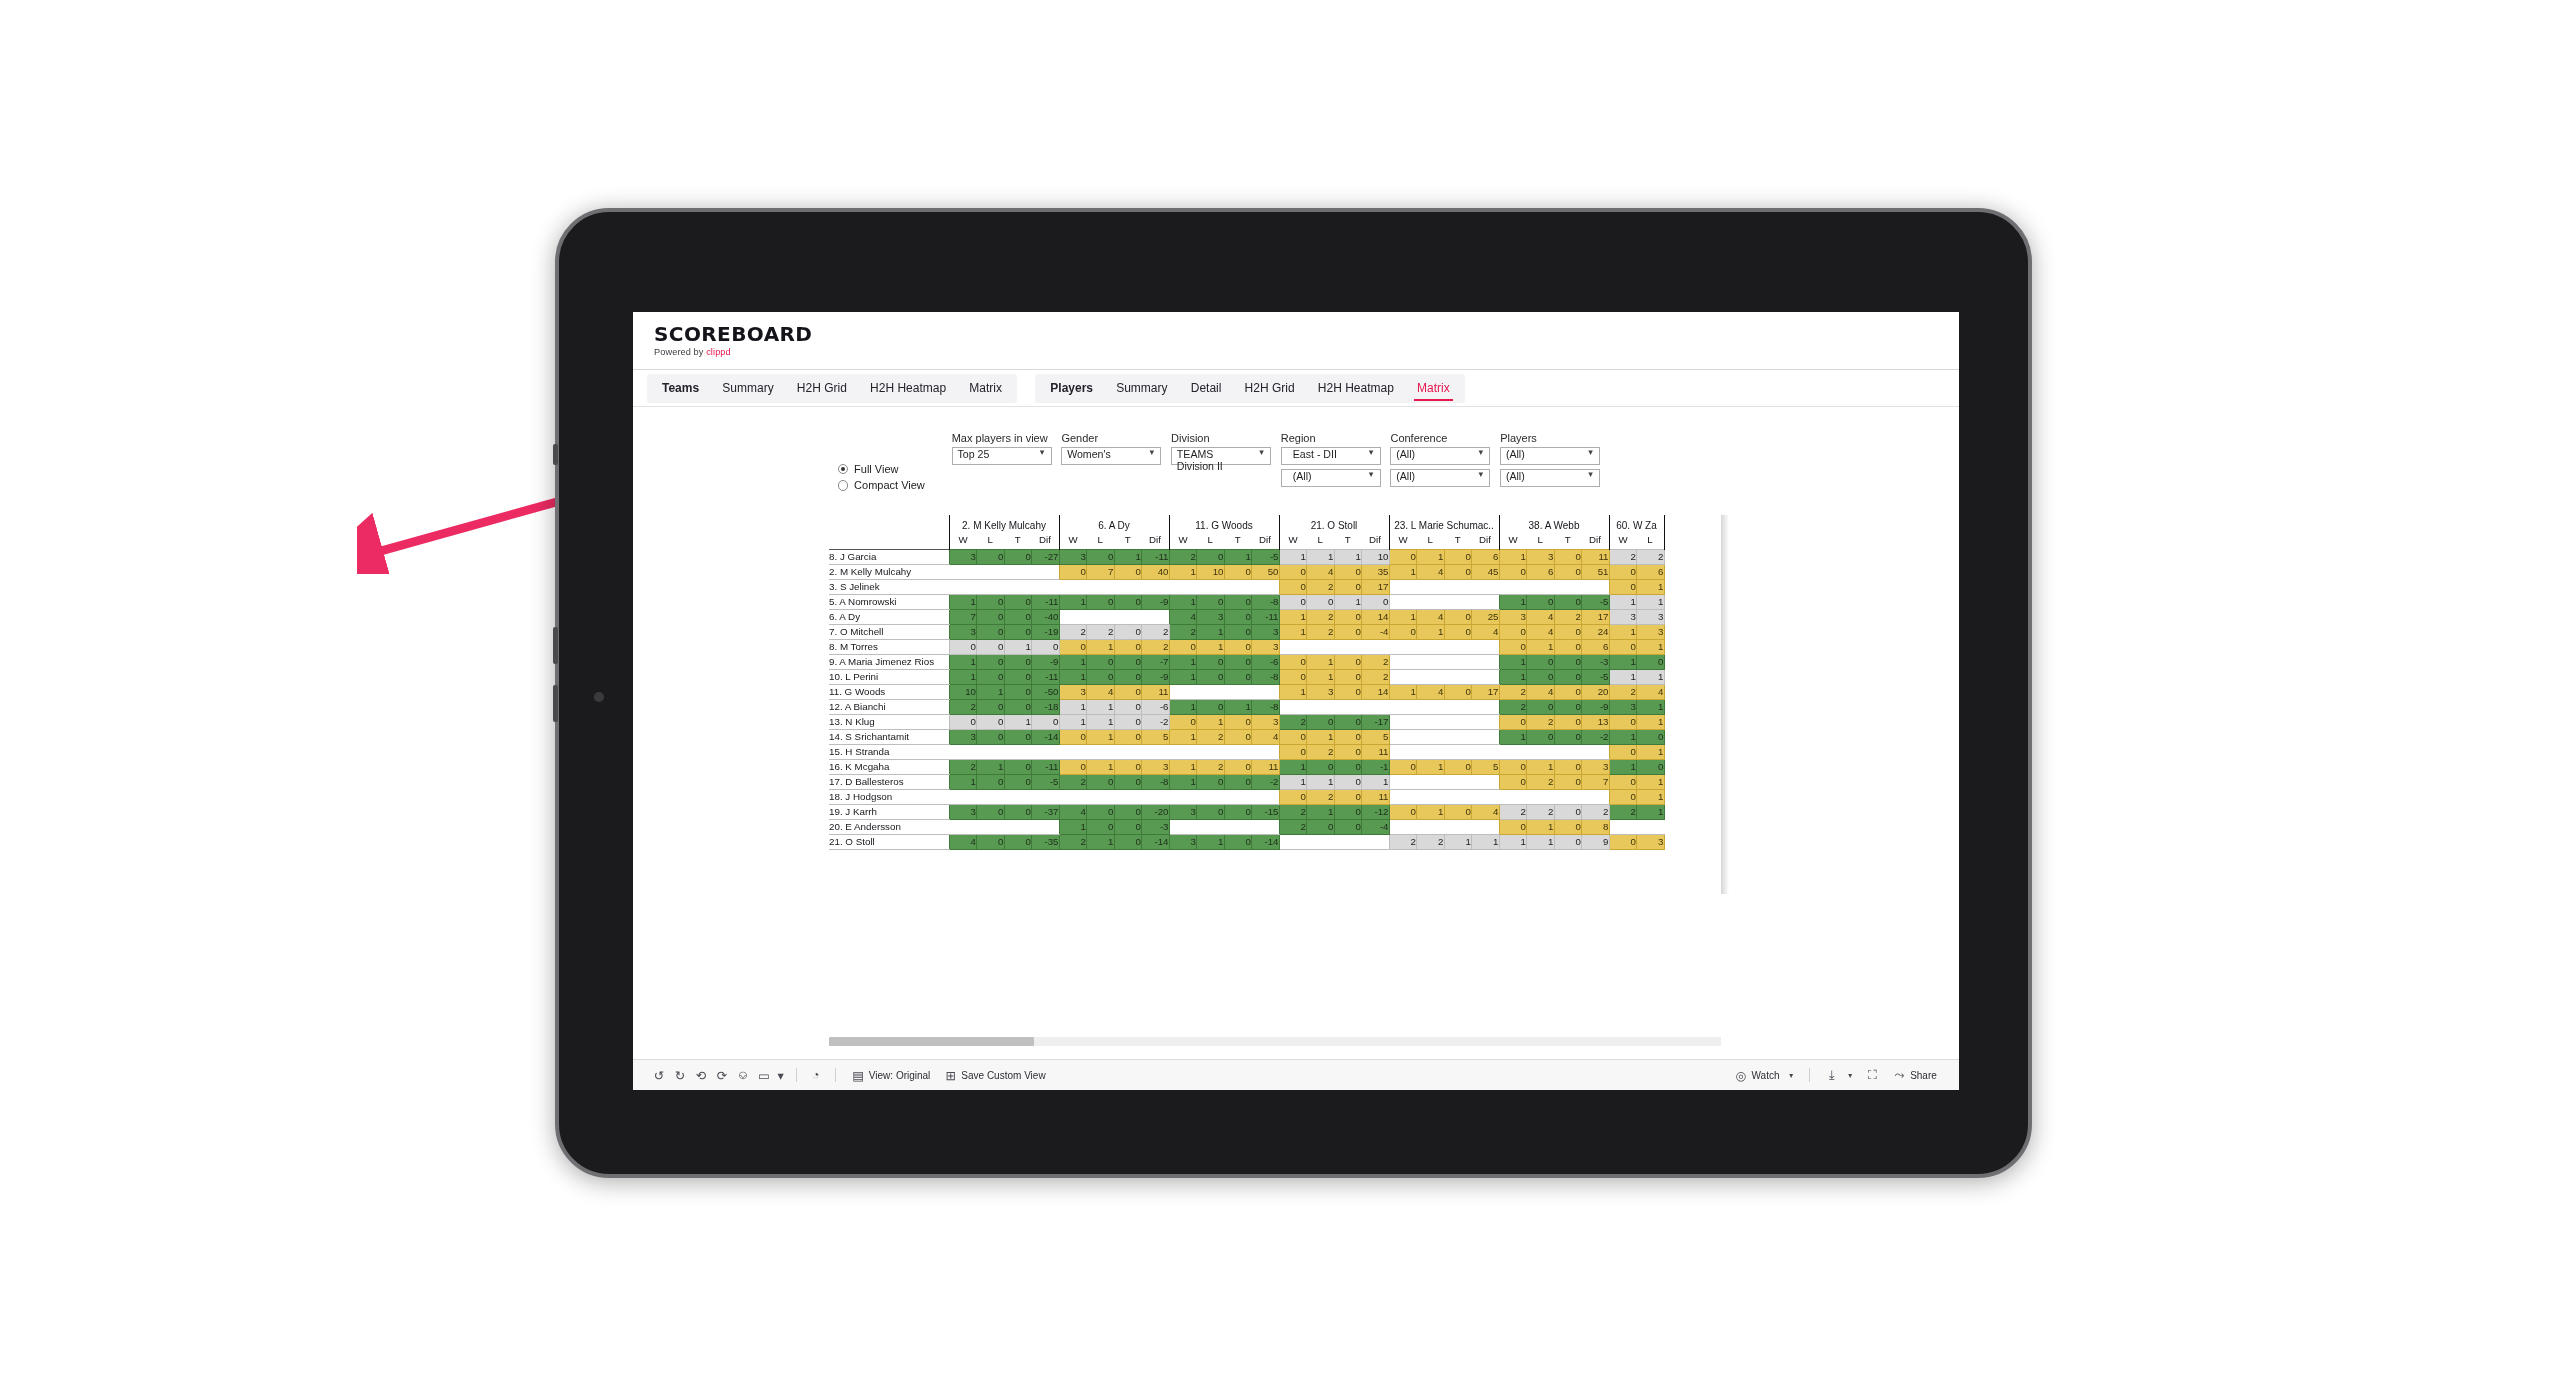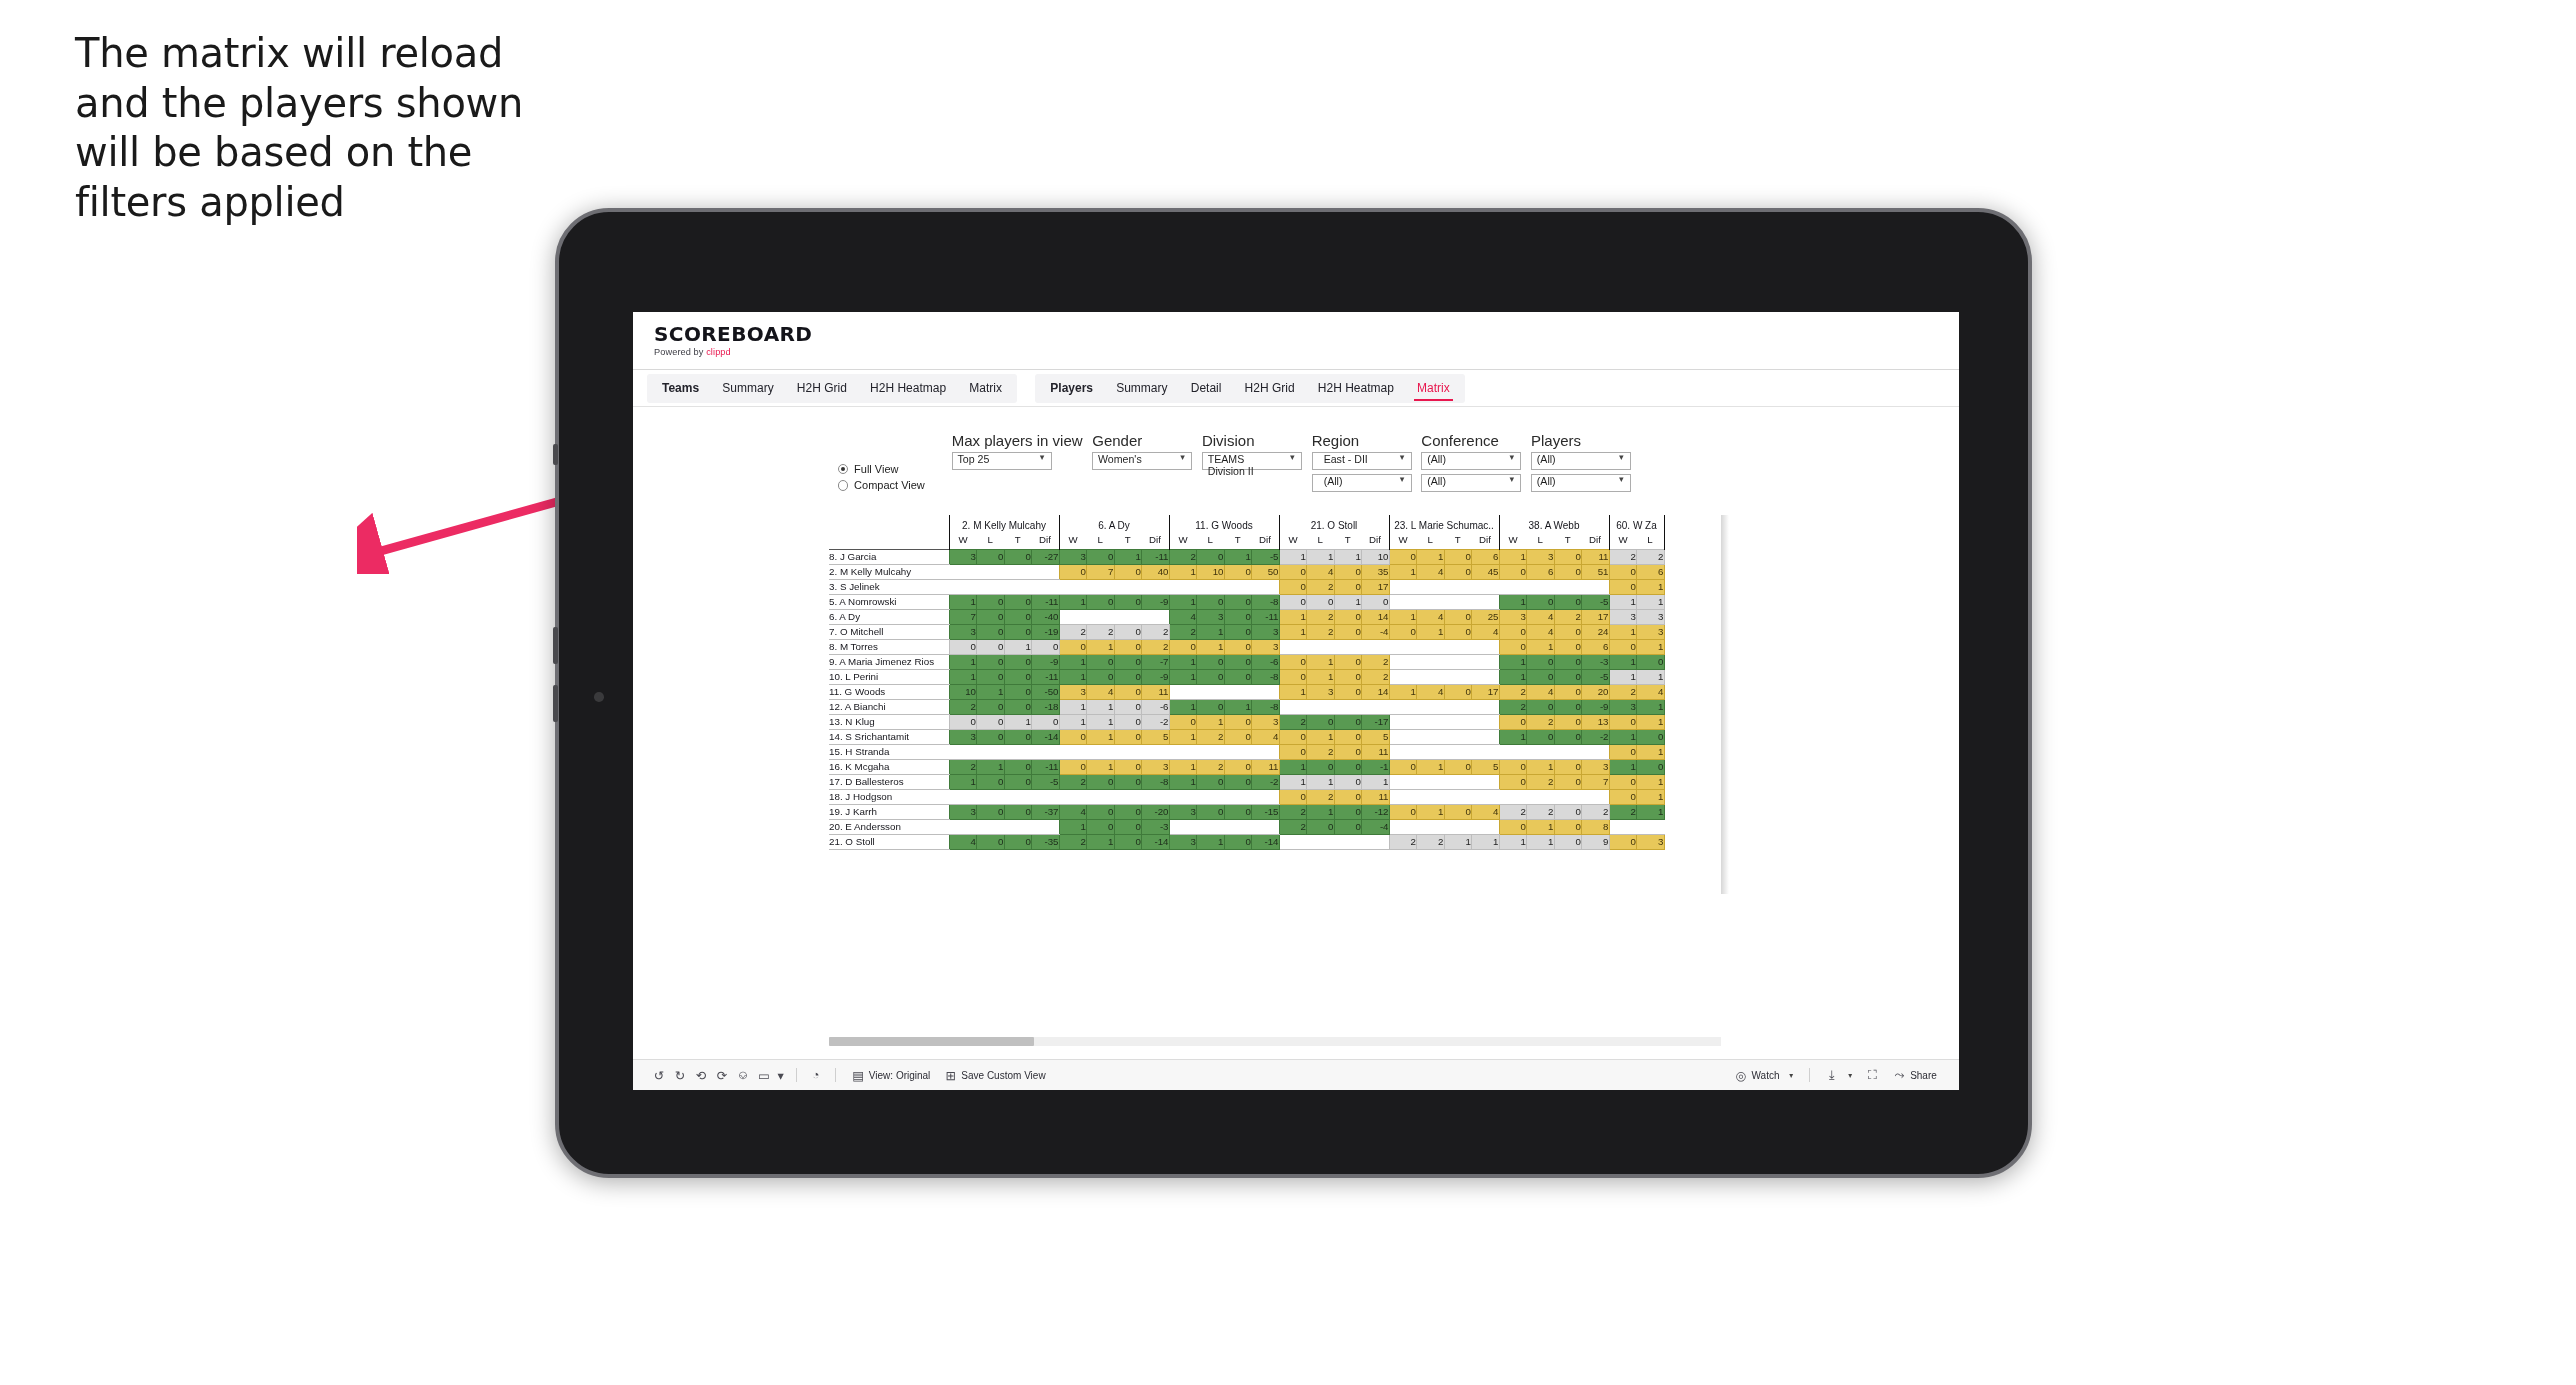--- a/index.html
+++ b/index.html
@@ -123,21 +123,21 @@
     border: 1px solid #8a8a8a; background: #fff;
     display: inline-block; position: relative; flex: none;
   }
   .radio.on::after {
     content:""; position: absolute; left: 1.9px; top: 1.9px;
     width: 4.8px; height: 4.8px; border-radius: 50%; background: #333;
   }
   .radio-label { font-size: 11px; color: #222; }
 
   .fcol { margin-right: 9.7px; }
-  .flabel { font-size: 15px; color: #2a2a2a; margin-bottom: 2.9px; }
+  .flabel { font-size: 11px; color: #2a2a2a; margin-bottom: 2.9px; }
   .fsel {
     height: 18.3px; border: 1px solid #adadad; background: #fff;
     display: flex; align-items: flex-start; justify-content: space-between;
     padding: 0 4.8px; font-size: 10.6px; color: #1f1f1f;
   }
   .fsel + .fsel { margin-top: 3.9px; }
   .caret { font-size: 7.7px; color: #444; margin-left: 5.8px; }
   .w-maxp { width: 100px; }
   .w-gen  { width: 100px; }
   .w-div  { width: 100px; }
@@ -214,21 +214,20 @@
     padding: 0 6.8px; white-space: nowrap;
   }
   .tb-grow { flex: 1; }
   .tb-label { font-size: 10px; color: #2c2c34; }
 </style>
 </head>
 <body>
 
 <div id="stage">
 
-  <div class="caption">The matrix will reload and the players shown will be based on the filters applied</div>
 
   <svg class="arrow-svg" width="618" height="193" viewBox="0 0 640 200">
     <defs>
       <marker id="ah" markerWidth="9" markerHeight="9" refX="1" refY="4.5" orient="auto">
         <path d="M0,0 L9,4.5 L0,9 z" fill="#ec2b63"></path>
       </marker>
     </defs>
     <line x1="620" y1="10" x2="18" y2="178" stroke="#ec2b63" stroke-width="9" marker-end="url(#ah)" transform="translate(0,0) scale(1,1)"></line>
   </svg>
 

